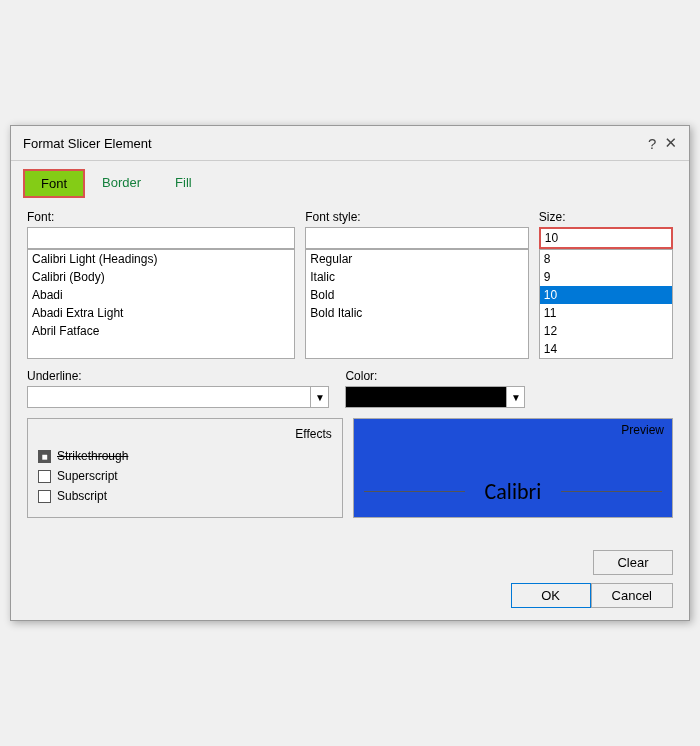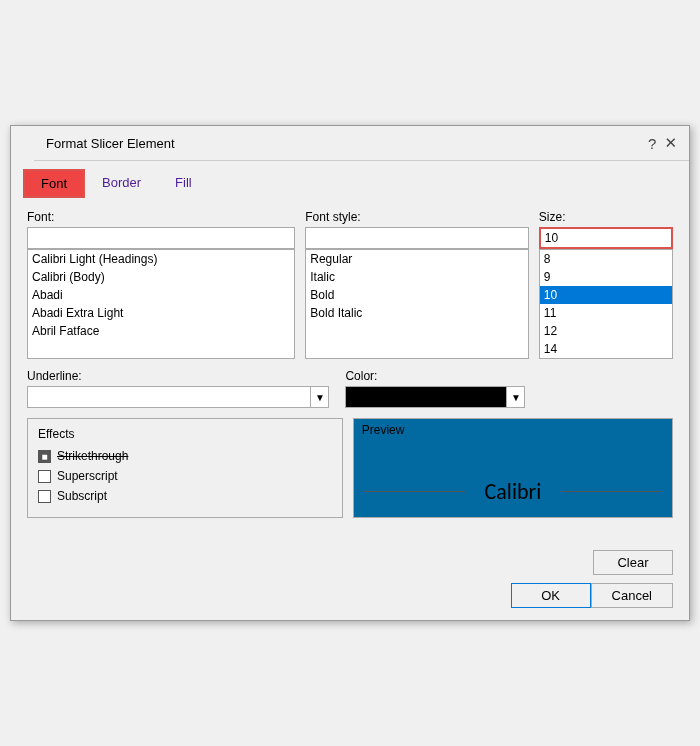--- a/index.html
+++ b/index.html
@@ -18,21 +18,20 @@
       width: 680px;
       box-shadow: 2px 2px 8px rgba(0,0,0,0.3);
     }
     .dialog-titlebar {
       background: #f0f0f0;
       padding: 8px 12px;
       display: flex;
       align-items: center;
       justify-content: space-between;
       border-bottom: 1px solid #ccc;
-      margin-left: 23px;
     }
     .dialog-title {
       font-size: 13px;
       font-weight: normal;
     }
     .titlebar-icons {
       display: flex;
       gap: 8px;
       align-items: center;
     }
@@ -49,25 +48,25 @@
     .tab {
       padding: 5px 16px;
       cursor: pointer;
       border: 1px solid transparent;
       font-size: 13px;
       background: transparent;
       position: relative;
     }
     .tab.active {
       border: 2px solid #d9534f;
-      background: #ef4444;
+      background: #84cc16;
       color: #000;
     }
     .tab:not(.active) {
-      color: #4c1d95;
+      color: #15803d;
     }
     .dialog-body {
       padding: 12px 16px;
     }
     .font-section {
       display: flex;
       gap: 10px;
       margin-bottom: 10px;
     }
     .font-col {
@@ -162,20 +161,21 @@
     }
     .color-swatch {
       flex: 1;
       height: 100%;
       background: #000;
     }
     .bottom-section {
       display: flex;
       gap: 10px;
       margin-bottom: 10px;
+      text-align: right;
     }
     .effects-box {
       flex: 1.2;
       border: 1px solid #aaa;
       padding: 8px 10px;
       background: #f0f0f0;
     }
     .effects-title {
       font-size: 12px;
       margin-bottom: 8px;
@@ -202,21 +202,21 @@
     .checkbox-box.checked {
       background: #555;
       color: #fff;
     }
     .checkbox-label-strike {
       text-decoration: line-through;
     }
     .preview-box {
       flex: 1.3;
       border: 1px solid #aaa;
-      background: #0369a1;
+      background: #1d4ed8;
       display: flex;
       flex-direction: column;
       gap: 25px;
     }
     .preview-title {
       font-size: 12px;
       padding: 4px 8px;
       color: #000;
     }
     .preview-inner {

